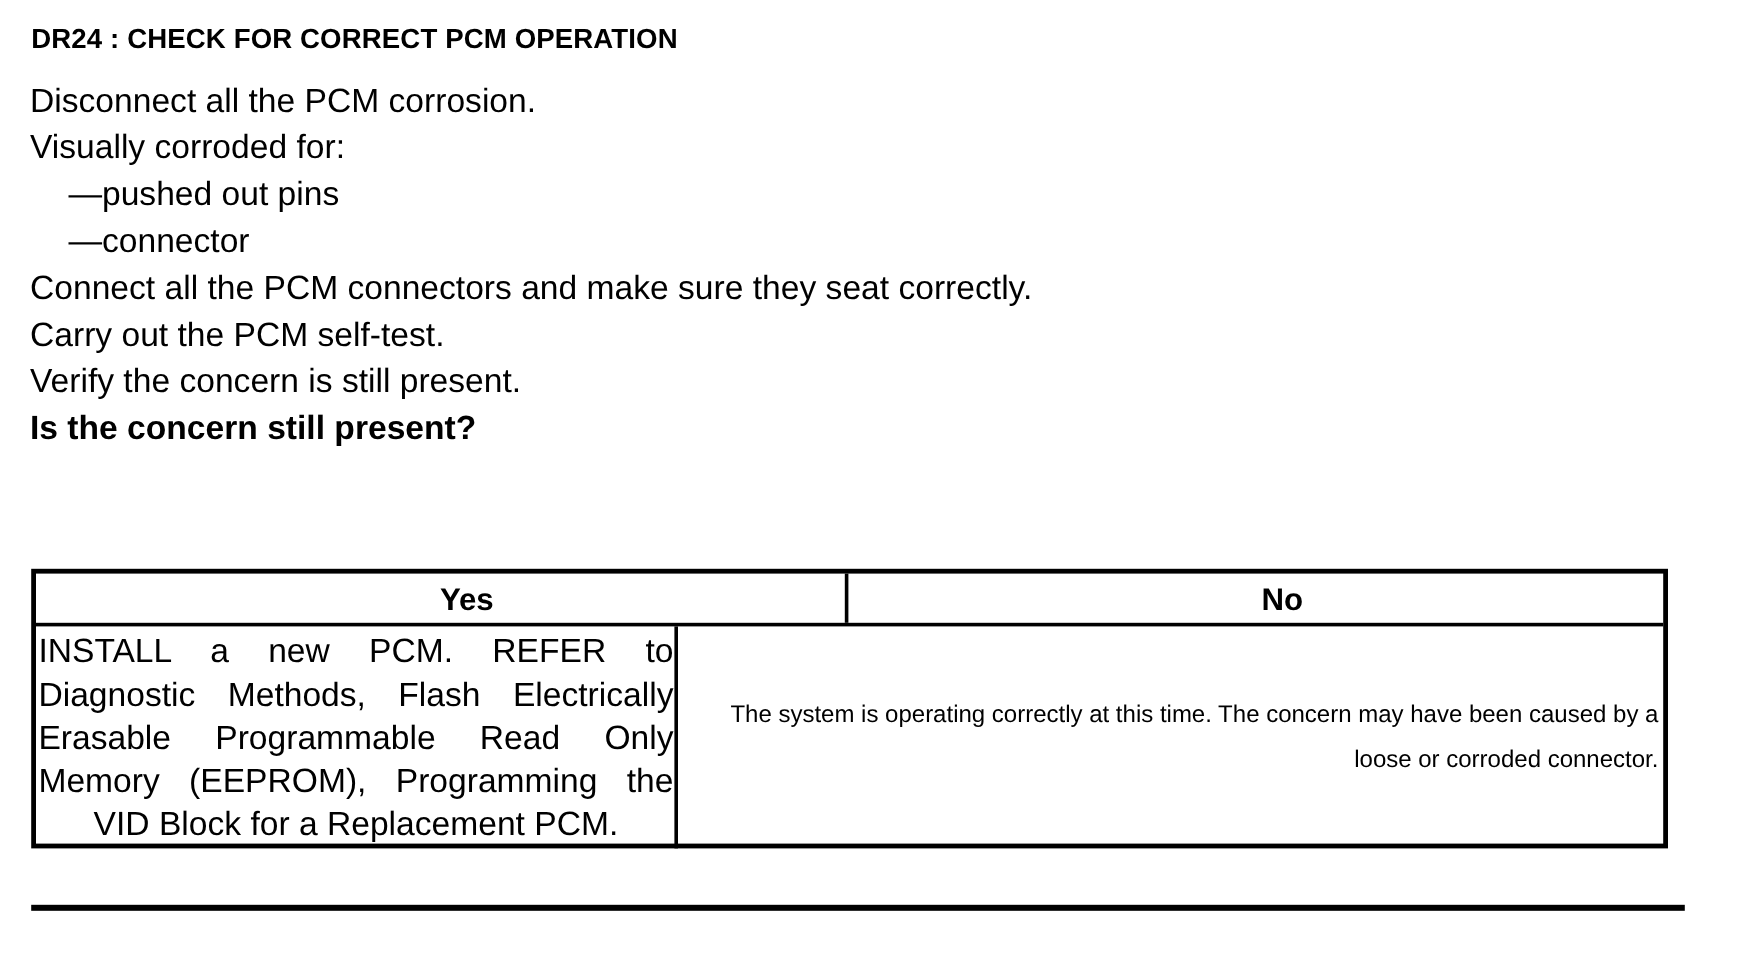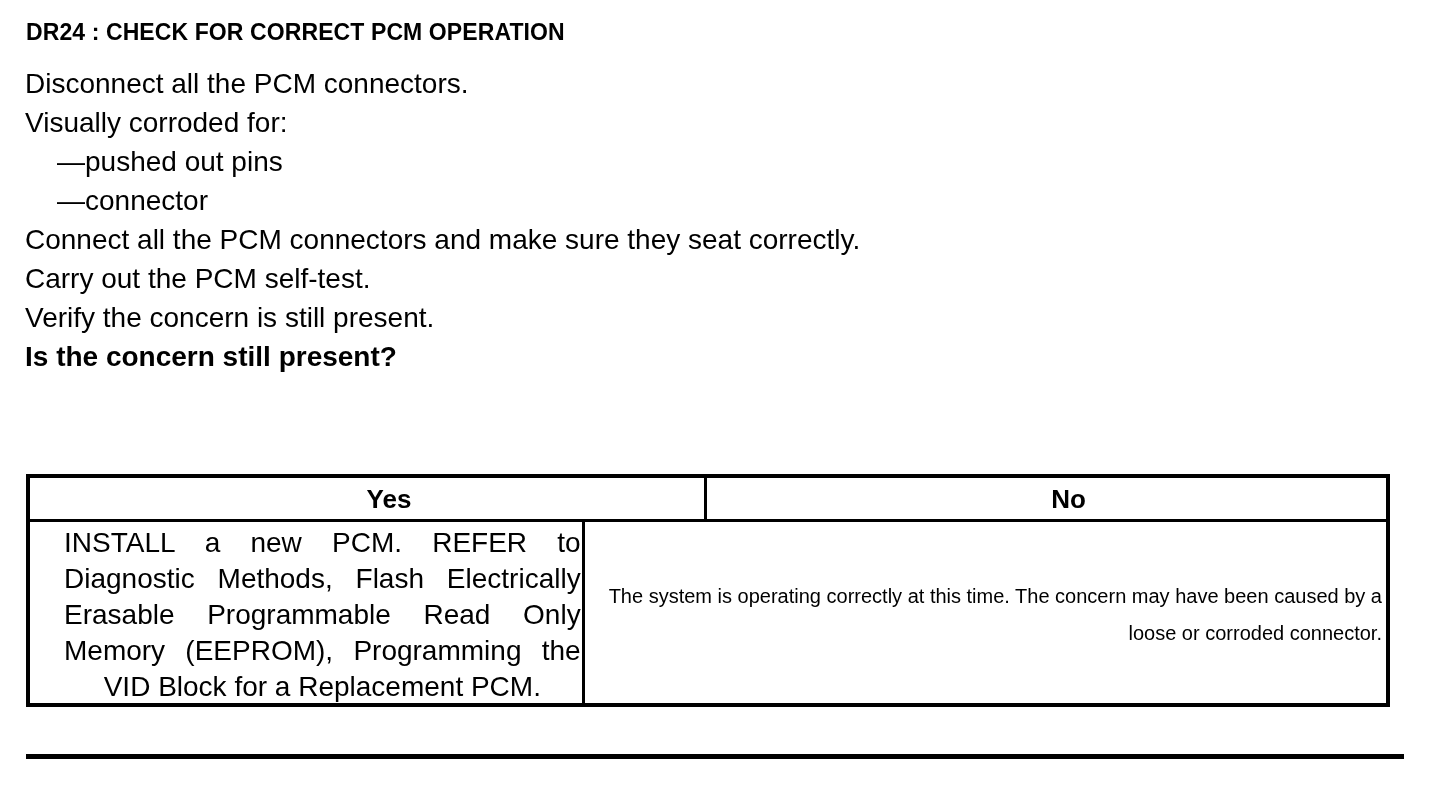--- a/index.html
+++ b/index.html
@@ -69,21 +69,20 @@
     background: #ffffff;
   }
   .dt-header-row {
     display: flex;
     height: 41px;
     border-bottom: 3px solid #000000;
   }
   .dt-body-row {
     display: flex;
     height: 185px;
-    margin-left: 32px;
   }
   .dt-col-yes {
     width: 677px;
     box-sizing: border-box;
     border-right: 3px solid #000000;
     position: relative;
   }
   .dt-col-no {
     flex: 1 1 auto;
     box-sizing: border-box;
@@ -139,21 +138,21 @@
   }
 </style>
 </head>
 <body>
 
 <div class="page">
 
   <div class="step-title">DR24 : CHECK FOR CORRECT PCM OPERATION</div>
 
   <div class="instructions">
-    <div class="instr-line">Disconnect all the PCM connectors.</div>
+    <div class="instr-line">Disconnect all the PCM corrosion.</div>
     <div class="instr-line">Visually corroded for:</div>
     <div class="instr-line bullet">—pushed out pins</div>
     <div class="instr-line bullet">—connector</div>
     <div class="instr-line">Connect all the PCM connectors and make sure they seat correctly.</div>
     <div class="instr-line">Carry out the PCM self-test.</div>
     <div class="instr-line">Verify the concern is still present.</div>
     <div class="instr-line bold">Is the concern still present?</div>
   </div>
 
   <div class="decision-table">

